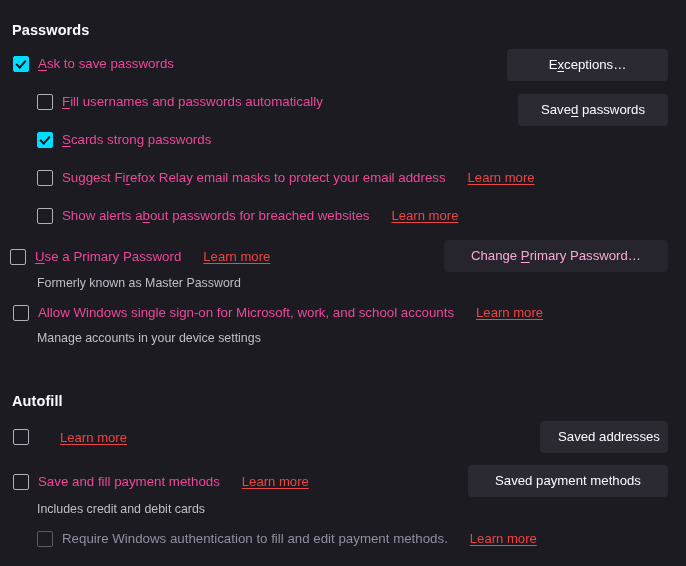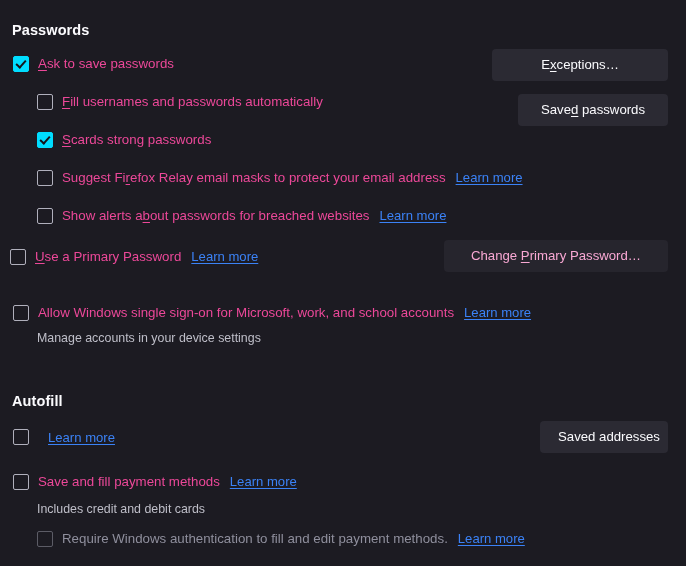--- a/index.html
+++ b/index.html
@@ -88,24 +88,24 @@
   
   .subtext {
     font-size: 12.4px;
     color: #bfbfc9;
     line-height: 16px;
   }
 
   
   .learn {
     font-size: 13.1px;
-    color: #3b82f6;
+    color: #ef4444;
     text-decoration: underline;
     text-underline-offset: 2px;
-    margin-left: 10px;
+    margin-left: 22px;
     white-space: nowrap;
     cursor: pointer;
   }
 
   
   .btn {
     background: #2b2a33;
     color: #fbfbfe;
     border: none;
     border-radius: 4px;
@@ -133,21 +133,21 @@
 
   <div class="section-heading" style="position:absolute; left:12px; top:22px;">Passwords</div>
 
   <div class="row" style="position:absolute; left:13px; top:55px;">
     <div class="row-main">
       <span class="cb checked"></span>
       <span class="lbl"><span class="ak">A</span><span>sk to save passwords</span></span>
     </div>
   </div>
 
-  <button class="btn btn-abs" style="top:49px; width:176px;"><span>E</span><span class="ak">x</span><span>ceptions…</span></button>
+  <button class="btn btn-abs" style="top:49px; width:161px;"><span>E</span><span class="ak">x</span><span>ceptions…</span></button>
 
   <div class="row" style="position:absolute; left:37px; top:93px;">
     <div class="row-main">
       <span class="cb"></span>
       <span class="lbl"><span class="ak">F</span><span>ill usernames and passwords automatically</span></span>
     </div>
   </div>
 
   <button class="btn btn-abs" style="top:94px; width:150px;"><span>Save</span><span class="ak">d</span><span> passwords</span></button>
 
@@ -175,20 +175,21 @@
   </div>
 
   <div class="row" style="position:absolute; left:10px; top:248px;">
     <div class="row-main">
       <span class="cb"></span>
       <span class="lbl"><span class="ak">U</span><span>se a Primary Password</span></span>
       <a class="learn">Learn more</a>
     </div>
   </div>
 
+  <div class="subtext" style="position:absolute; left:37px; top:275px;">Formerly known as Master Password</div>
 
   <button class="btn btn-abs disabled" style="top:240px; width:224px;"><span>Change </span><span class="ak">P</span><span>rimary Password…</span></button>
 
   <div class="row" style="position:absolute; left:13px; top:304px;">
     <div class="row-main">
       <span class="cb"></span>
       <span class="lbl">Allow Windows single sign-on for Microsoft, work, and school accounts</span>
       <a class="learn">Learn more</a>
     </div>
   </div>
@@ -209,20 +210,21 @@
   <div class="row" style="position:absolute; left:13px; top:473px;">
     <div class="row-main">
       <span class="cb"></span>
       <span class="lbl">Save and fill payment methods</span>
       <a class="learn">Learn more</a>
     </div>
   </div>
 
   <div class="subtext" style="position:absolute; left:37px; top:501px;">Includes credit and debit cards</div>
 
+  <button class="btn btn-abs" style="top:465px; width:200px;"><span>Saved payment methods</span></button>
 
   <div class="row" style="position:absolute; left:37px; top:530px;">
     <div class="row-main">
       <span class="cb disabled"></span>
       <span class="lbl dim">Require Windows authentication to fill and edit payment methods.</span>
       <a class="learn">Learn more</a>
     </div>
   </div>
 
 </div>

